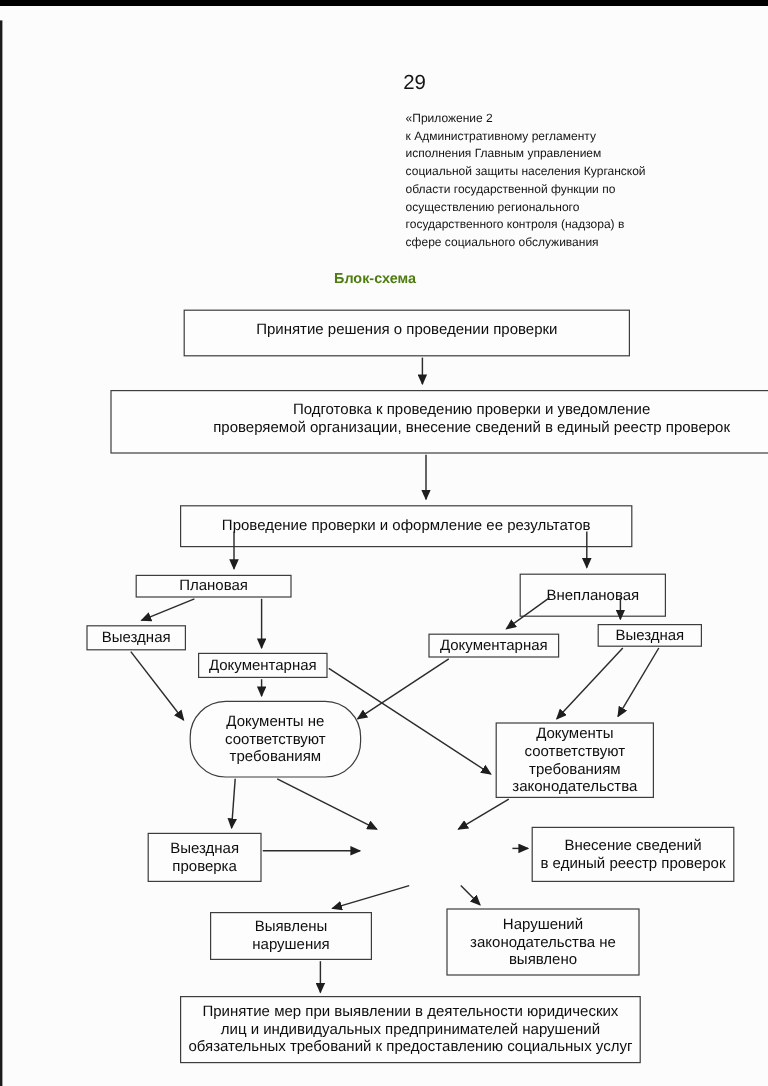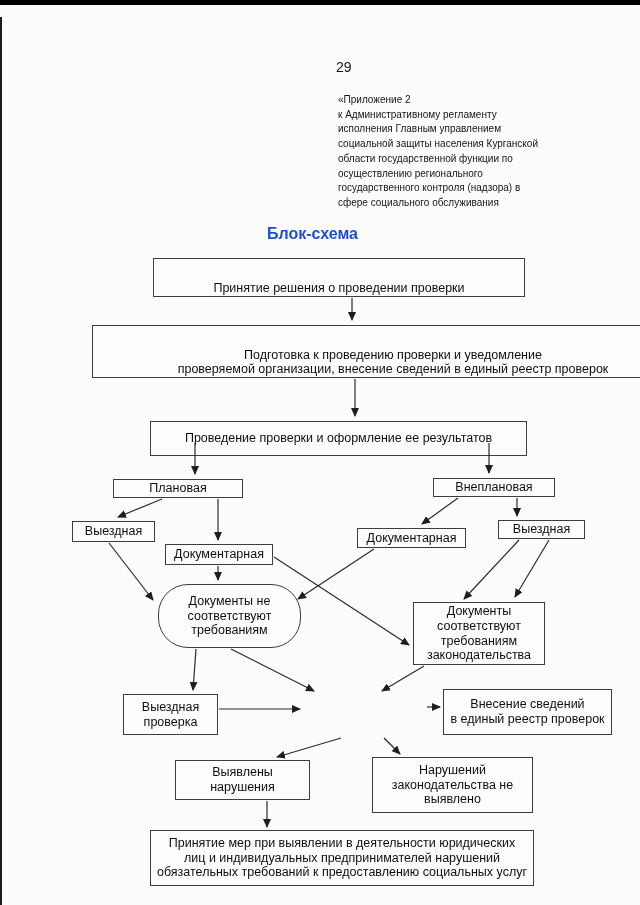--- a/index.html
+++ b/index.html
@@ -1,24 +1,24 @@
 <!DOCTYPE html>
 <html><head>
 <meta charset="utf-8">
 <style>
   html,body{margin:0;padding:0;}
   body{background:#e8e8e8;font-family:"Liberation Sans","DejaVu Sans",sans-serif;}
   .page{position:relative;width:640px;height:905px;background:#fcfcfc;overflow:hidden;color:#111;}
   .topbar{position:absolute;left:0;top:0;width:640px;height:5px;background:#000;}
   .leftedge{position:absolute;left:0;top:17px;width:2px;height:888px;background:#1c1c1c;}
-  .pagenum{position:absolute;left:336px;top:59px;font-size:14px;color:#141414;}
+  .pagenum{position:absolute;left:336px;top:59px;font-size:17px;color:#141414;}
   .header{position:absolute;left:338px;top:93px;width:285px;font-size:10px;line-height:14.7px;color:#141414;white-space:pre-line;}
-  .diagtitle{position:absolute;left:200px;top:225px;width:225px;text-align:center;font-weight:bold;font-size:16px;color:#1d4ed8;}
+  .diagtitle{position:absolute;left:200px;top:225px;width:225px;text-align:center;font-weight:bold;font-size:12px;color:#4d7c0f;}
   .box{position:absolute;box-sizing:border-box;border:1px solid #3d3d3d;background:#fdfdfd;display:flex;align-items:center;justify-content:center;text-align:center;font-size:12.5px;line-height:1.18;color:#0e0e0e;white-space:pre-line;}
-  .topalign{align-items:flex-end;padding-top:8px;}
+  .topalign{align-items:flex-start;padding-top:8px;}
   svg.arrows{position:absolute;left:0;top:0;pointer-events:none;}
   svg.arrows line{stroke:#2b2b2b;stroke-width:1.2;}
 </style>
 </head>
 <body>
 
 <div class="page">
 
   <div class="topbar"></div>
   <div class="leftedge"></div>
@@ -36,21 +36,21 @@
 
   <div class="box topalign" style="left:153px;top:258px;width:372px;height:39px;"><span>Принятие решения о проведении проверки</span></div>
 
   <div class="box topalign" style="left:92px;top:325px;width:602px;height:53px;"><span>Подготовка к проведению проверки и уведомление
 проверяемой организации, внесение сведений в единый реестр проверок</span></div>
 
   <div class="box" style="left:150px;top:421px;width:377px;height:35px;"><span>Проведение проверки и оформление ее результатов</span></div>
 
   <div class="box" style="left:113px;top:479px;width:130px;height:19px;"><span>Плановая</span></div>
 
-  <div class="box" style="left:433px;top:478px;width:122px;height:19px;"><span>Внеплановая</span></div>
+  <div class="box" style="left:433px;top:478px;width:122px;height:36px;"><span>Внеплановая</span></div>
 
   <div class="box" style="left:72px;top:521px;width:83px;height:21px;"><span>Выездная</span></div>
 
   <div class="box" style="left:165px;top:544px;width:108px;height:21px;"><span>Документарная</span></div>
 
   <div class="box" style="left:357px;top:528px;width:109px;height:20px;"><span>Документарная</span></div>
 
   <div class="box" style="left:498px;top:520px;width:87px;height:19px;"><span>Выездная</span></div>
 
   <div class="box" style="left:158px;top:584px;width:143px;height:64px;border-radius:30px;"><span>Документы  не

